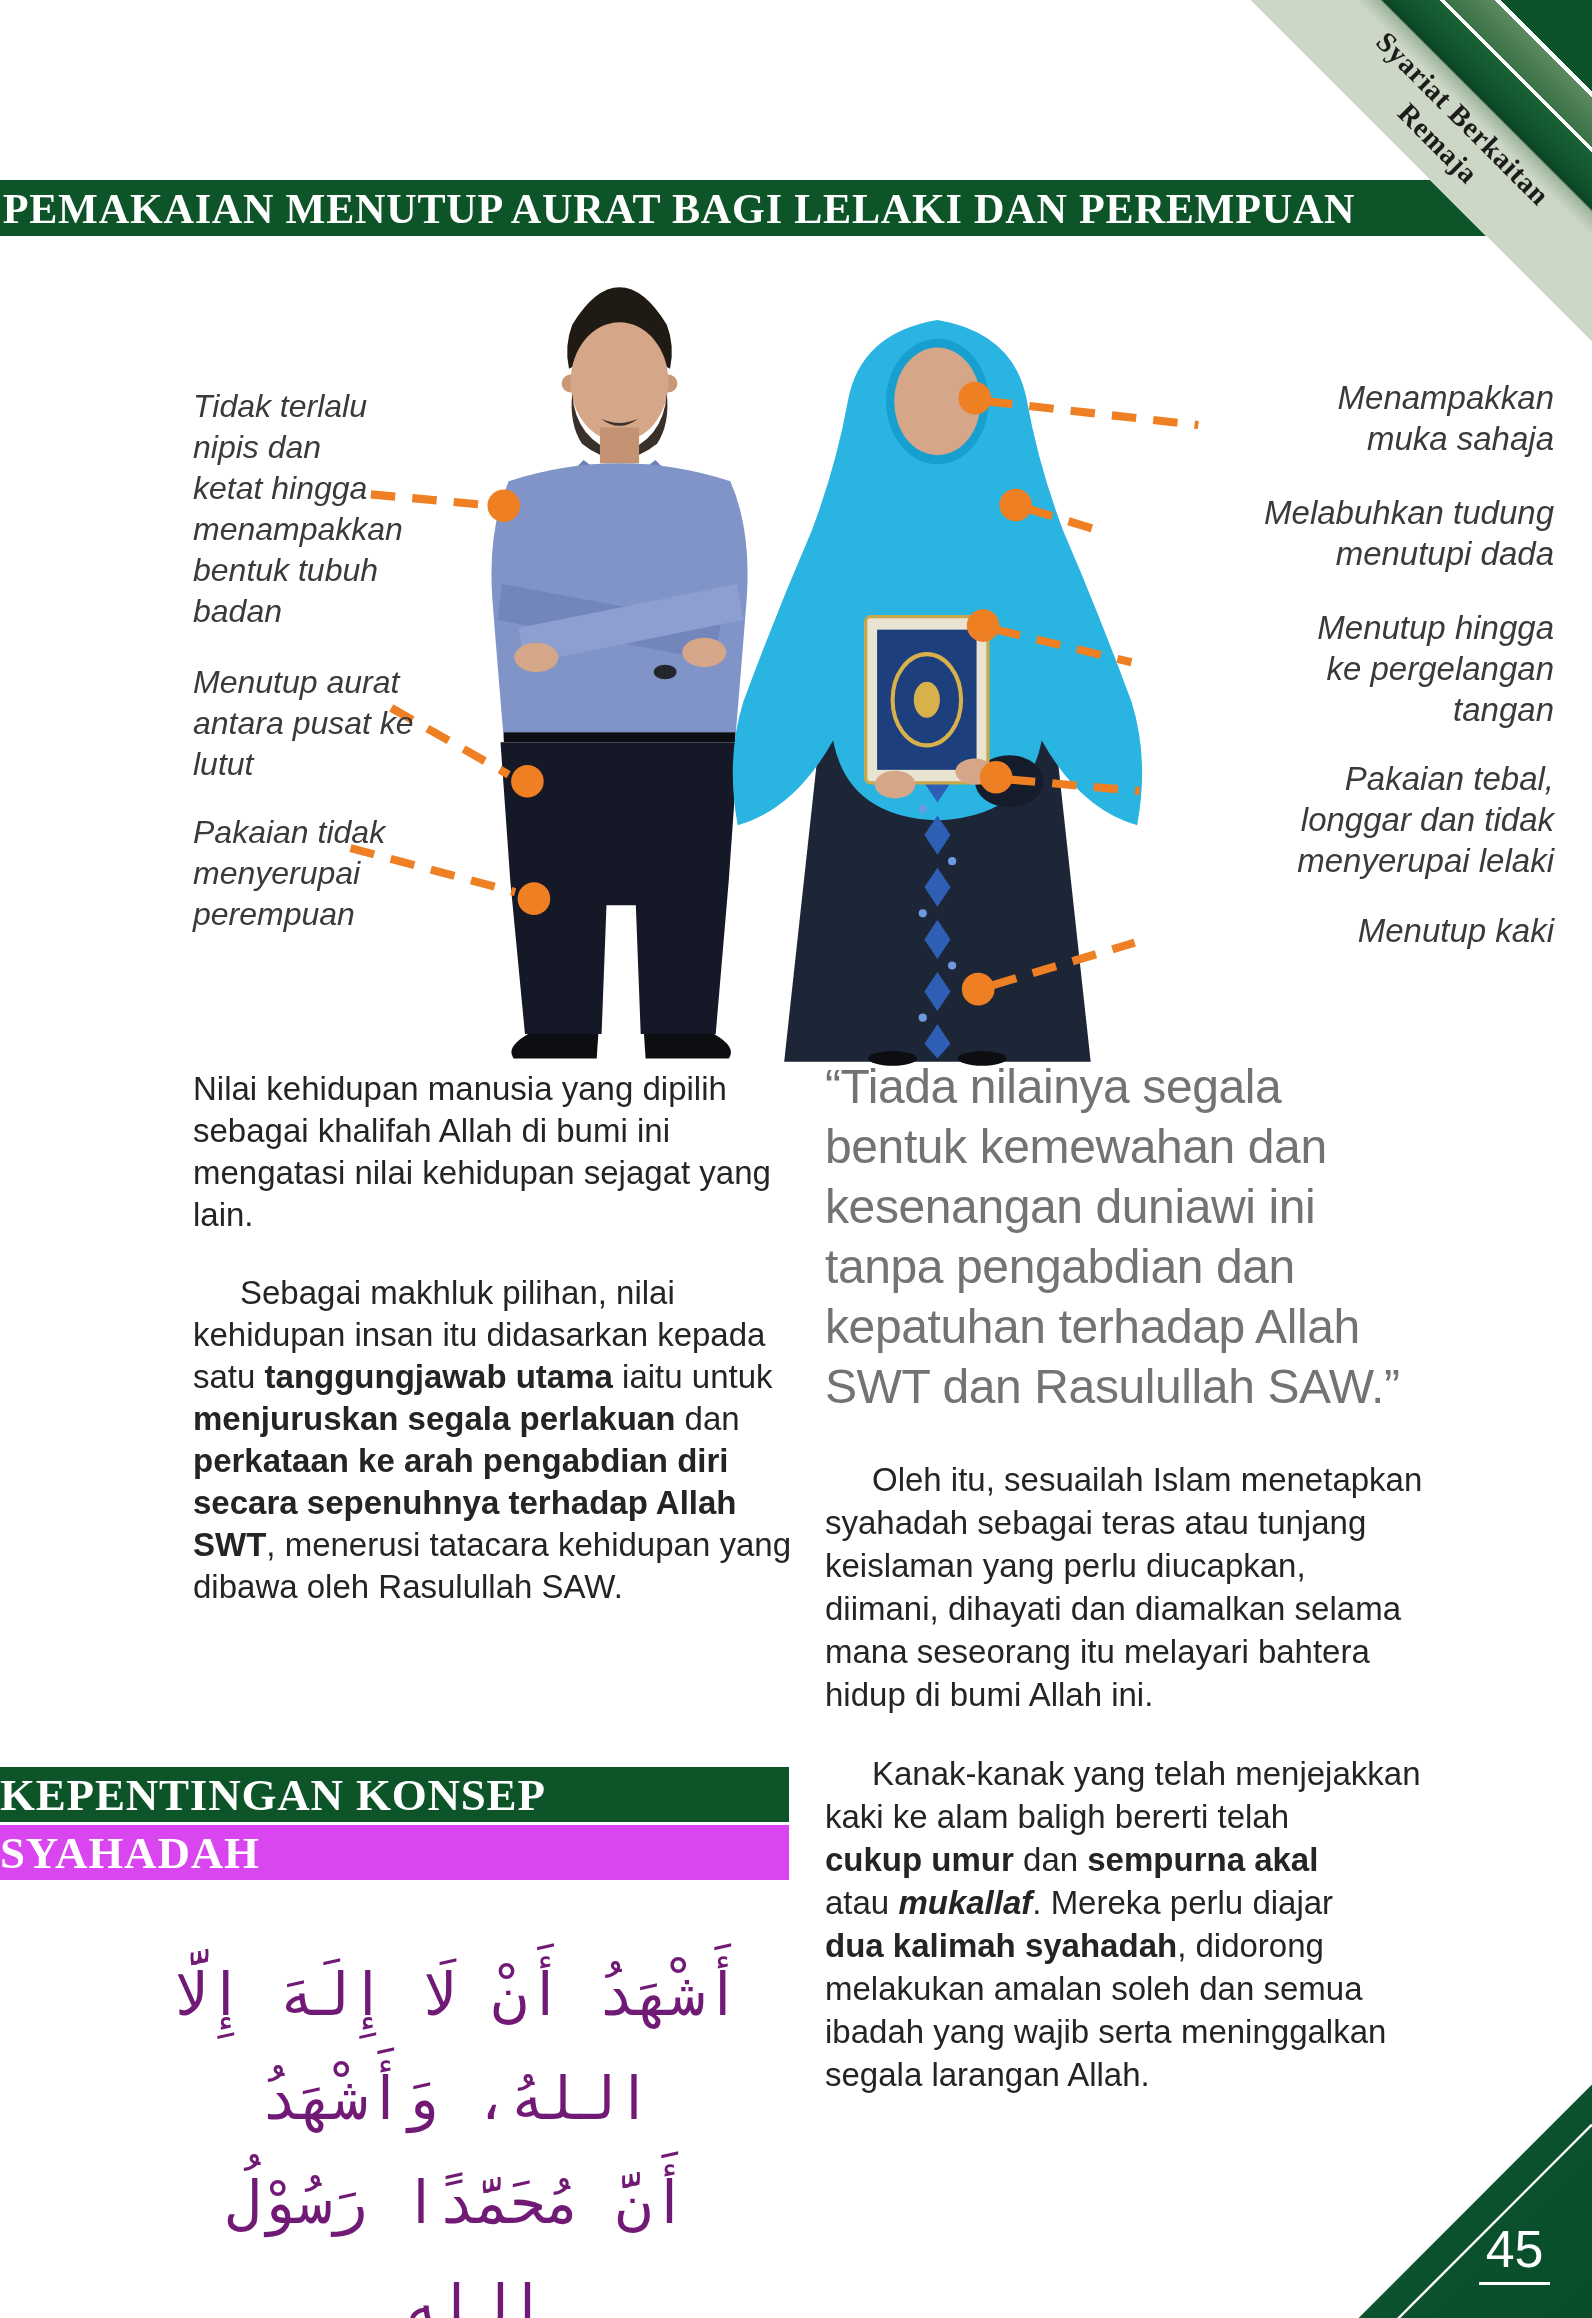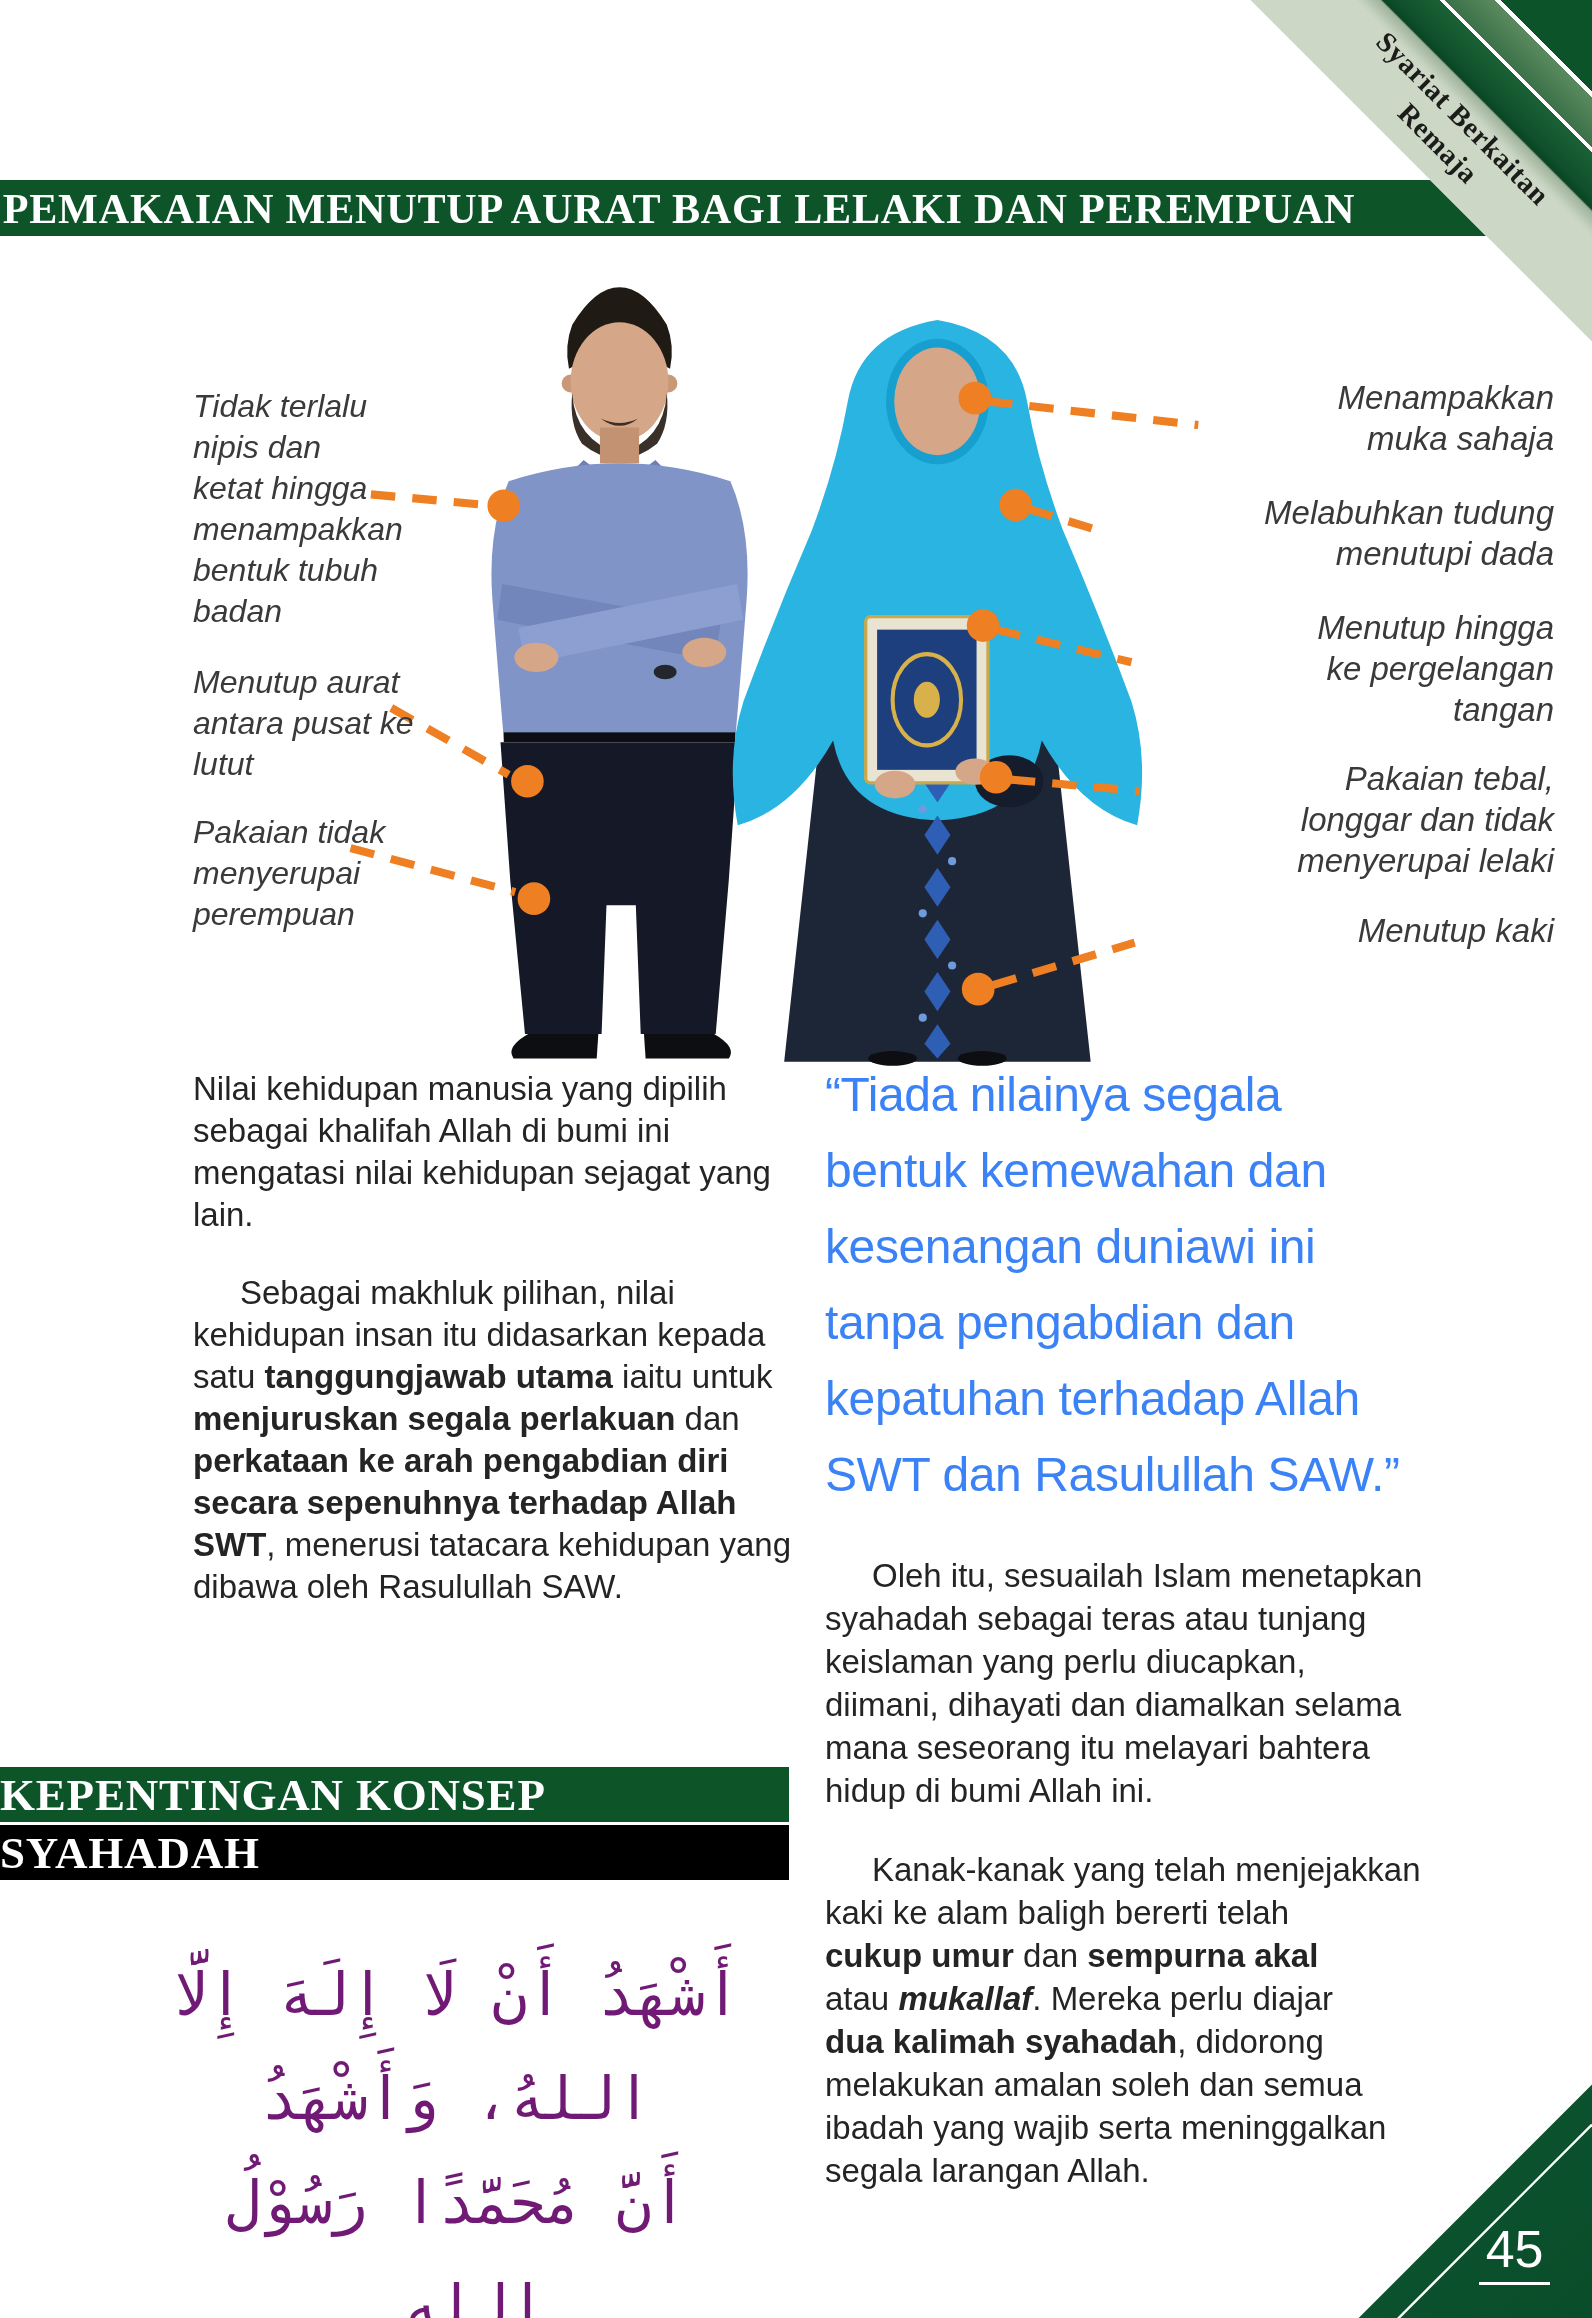--- a/index.html
+++ b/index.html
@@ -47,31 +47,31 @@
   .ml2{left:193px;top:662px}
   .ml3{left:193px;top:812px}
   .fr{right:38px;text-align:right;width:424px;font-size:33px}
   .fl1{top:377px}.fl2{top:492px}.fl3{top:607px}.fl4{top:758px}.fl5{top:910px}
   
   .col-left{position:absolute;left:193px;top:1068px;width:628px;}
   .col-right{position:absolute;left:825px;top:1057px;width:734px;}
   .body{font-size:33px;line-height:42px;color:#242424;margin:0 0 36px 0;}
   .col-right .body{line-height:43px;}
   .quote{
-    font-size:48px;line-height:76px;color:#3b82f6;margin:0 0 41px 0;
+    font-size:48px;line-height:60px;color:#737373;margin:0 0 41px 0;
     letter-spacing:-0.4px;
   }
   .pre{white-space:pre-line;}
   .ind{text-indent:47px;}
   .b{font-weight:700;}
   .i{font-style:italic;}
   
   .bar{position:absolute;left:0;width:789px;height:55px;display:flex;align-items:center;}
   .bar1{top:1767px;background:#0d5429;}
-  .bar2{top:1825px;background:#000000;}
+  .bar2{top:1825px;background:#d946ef;}
   .bar-label{
     font-family:"Liberation Serif",serif;font-weight:700;font-size:45px;
     color:#ffffff;letter-spacing:0.8px;white-space:nowrap;
   }
   
   .arabic{
     position:absolute;left:122px;top:1948px;width:669px;text-align:center;
     direction:rtl;font-family:Liberation Mono, monospace;font-size:59px;
     line-height:104px;color:#701a75;white-space:pre-line;
   }

